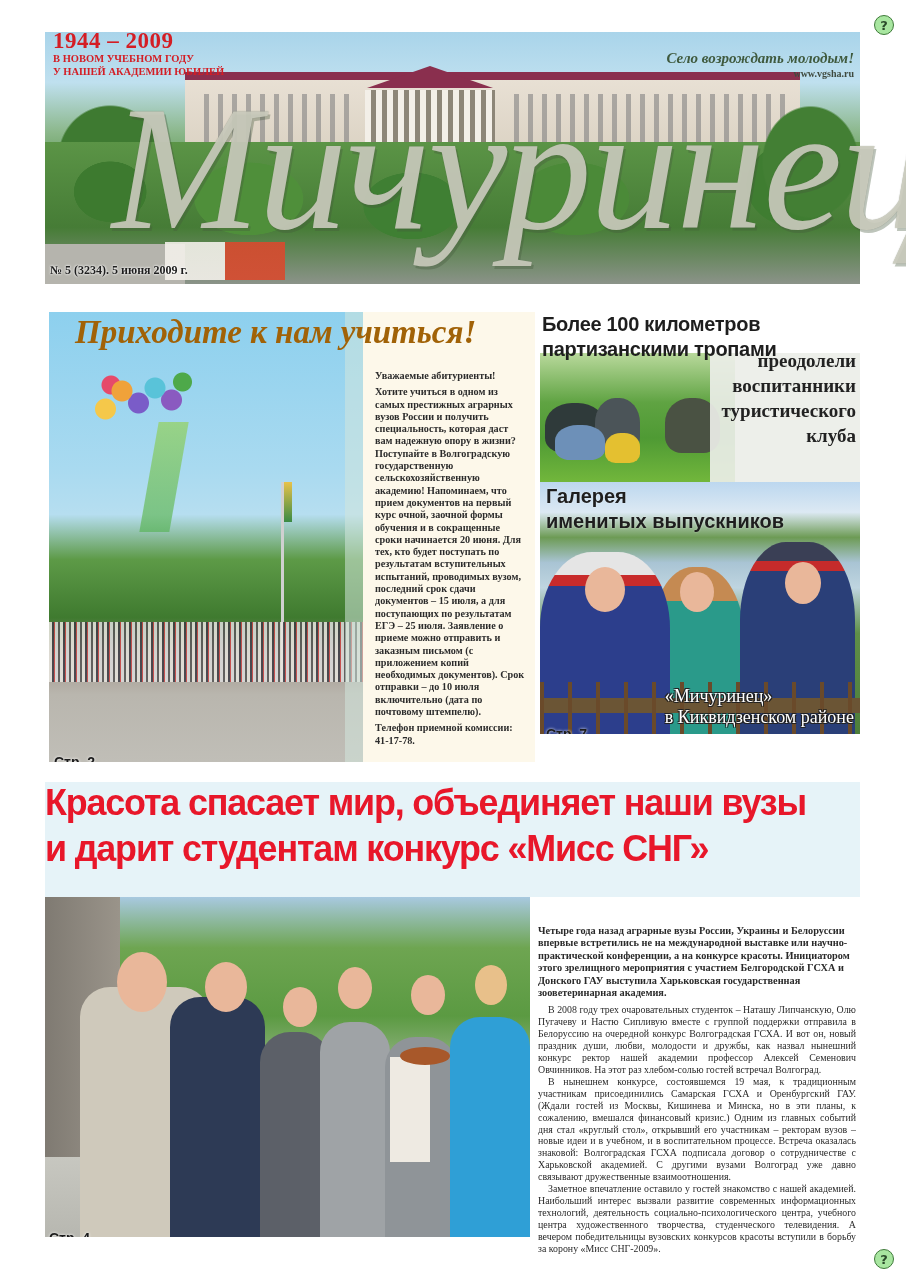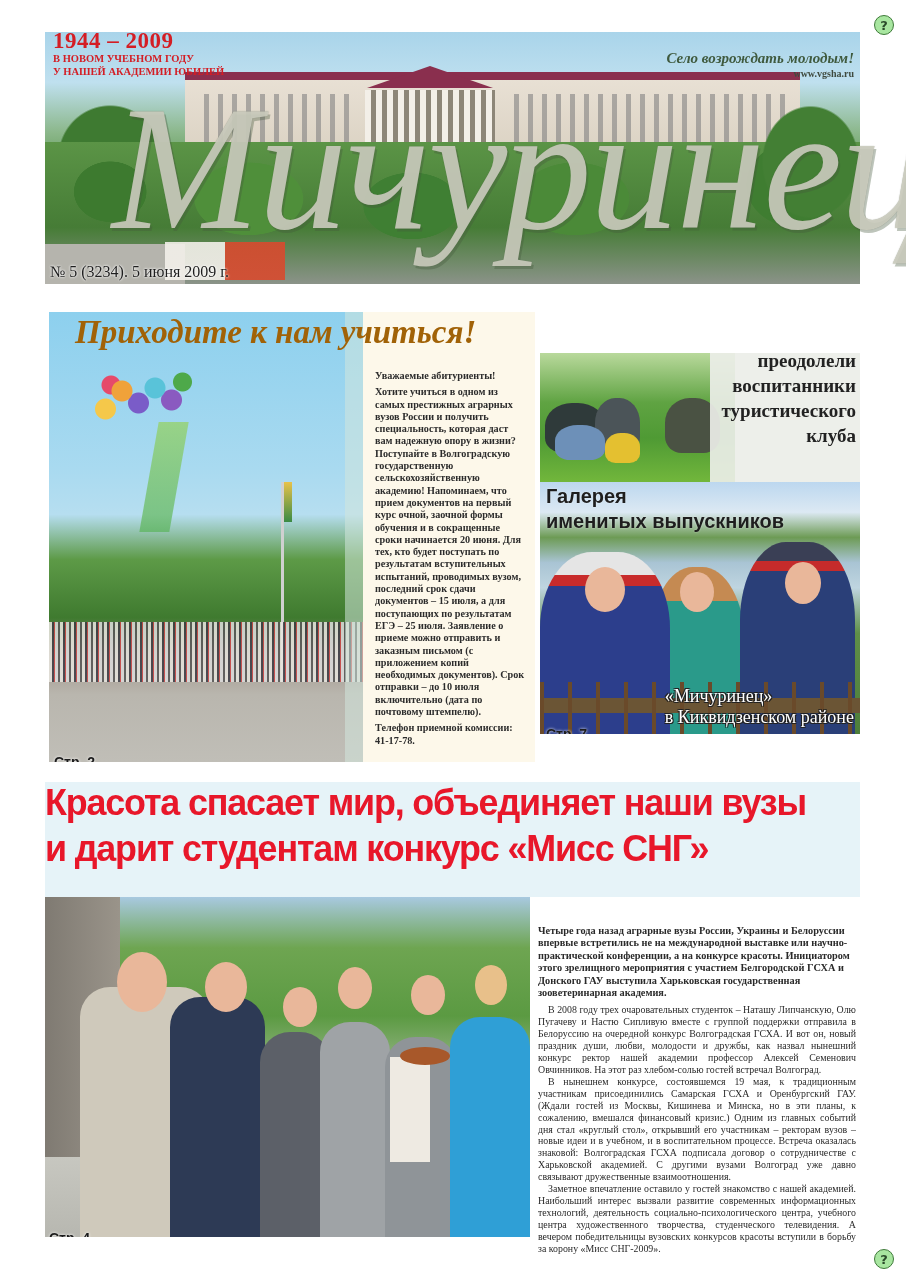--- a/index.html
+++ b/index.html
@@ -73,22 +73,22 @@
     .mh-url {
       position: absolute; right: 52px; top: 68px; font-family: "Liberation Serif", serif; font-weight: bold;
       font-size: 10px; color: #3f4a3e; z-index: 3;
     }
     .mh-title {
       position: absolute; left: 112px; top: 78px; font-family: "Liberation Serif", serif; font-style: italic;
       font-size: 178px; line-height: 180px; color: rgba(214, 214, 200, 0.82); z-index: 3; letter-spacing: -2px;
       text-shadow: 0 0 1px rgba(90,100,80,.6), 2px 3px 0 rgba(70,90,60,.35);
     }
     .mh-issue {
-      position: absolute; left: 50px; top: 263px; font-family: "Liberation Serif", serif; font-weight: normal;
-      font-size: 16px; color: #1e1e1e; z-index: 3; text-shadow: 0 0 3px #fff, 0 0 2px #fff;
+      position: absolute; left: 50px; top: 263px; font-family: "Liberation Serif", serif; font-weight: bold;
+      font-size: 12px; color: #1e1e1e; z-index: 3; text-shadow: 0 0 3px #fff, 0 0 2px #fff;
     }
 
     
     .promo {
       position: absolute; left: 45px; top: 312px; width: 490px; height: 450px;
     }
     .promo-photo {
       position: absolute; left: 4px; top: 0; width: 318px; height: 450px; overflow: hidden;
       background: linear-gradient(180deg, #8dd0ee 0%, #a9daf0 35%, #b6def0 45%, #5d9a47 55%, #3f7a2f 68%, #a09488 76%, #b9b6ae 85%, #c0beb7 100%);
     }
@@ -229,20 +229,24 @@
 
 <div class="story1">
   <div class="story1-photo">
     <div class="hiker" style="left:5px;top:50px;width:60px;height:50px;background:#2f3a3a;"></div>
     <div class="hiker" style="left:55px;top:45px;width:45px;height:55px;background:#4b5458;"></div>
     <div class="hiker" style="left:125px;top:45px;width:55px;height:55px;background:#4a5243;"></div>
     <div class="hiker" style="left:15px;top:72px;width:50px;height:35px;background:#6d90b8;"></div>
     <div class="hiker" style="left:65px;top:80px;width:35px;height:30px;background:#e4c030;"></div>
   </div>
   <div class="story1-side"></div>
+  <div class="story1-title">
+    <div>Более 100 километров</div>
+    <div>партизанскими тропами</div>
+  </div>
   <div class="story1-side-text">
     <div>преодолели</div>
     <div>воспитанники</div>
     <div>туристического</div>
     <div>клуба</div>
   </div>
   <div class="page-ref" style="left:7px;top:163px;">Стр. 4</div>
 </div>
 
 <div class="story2">

